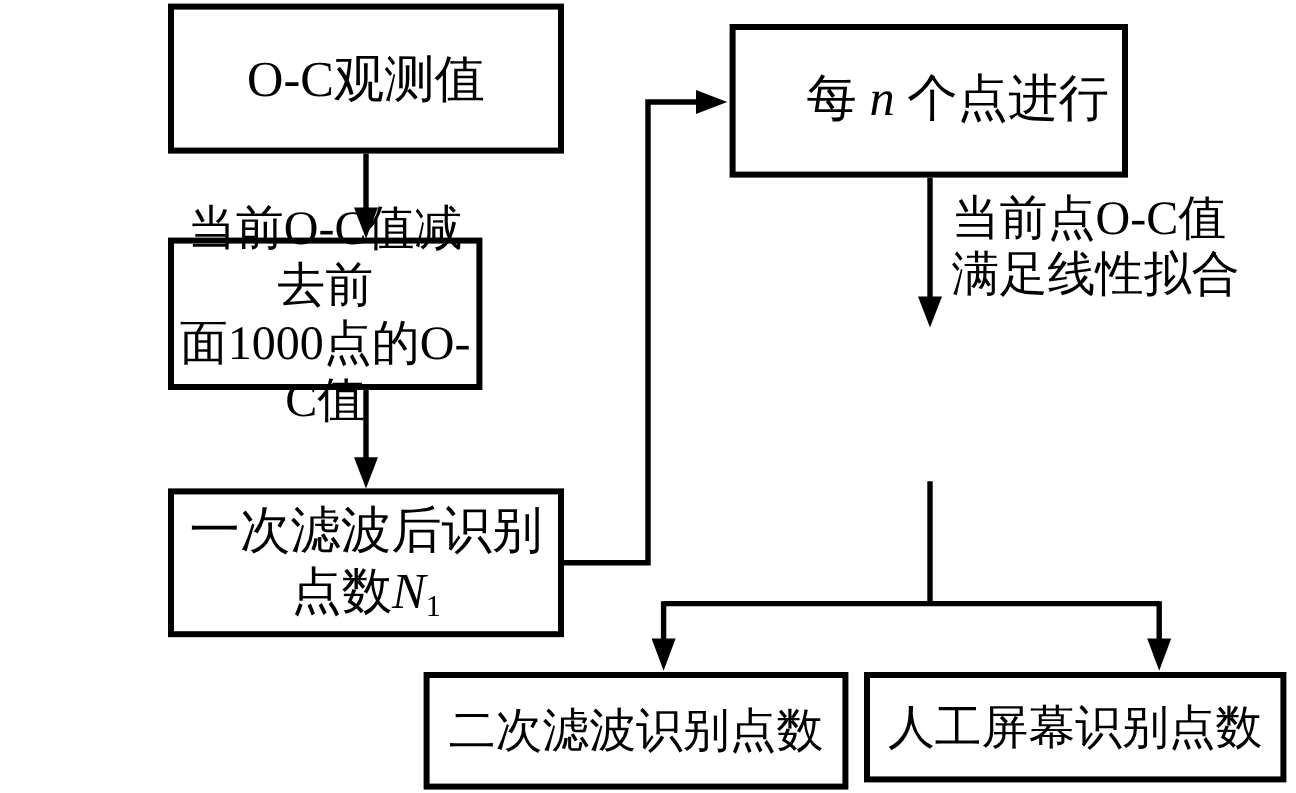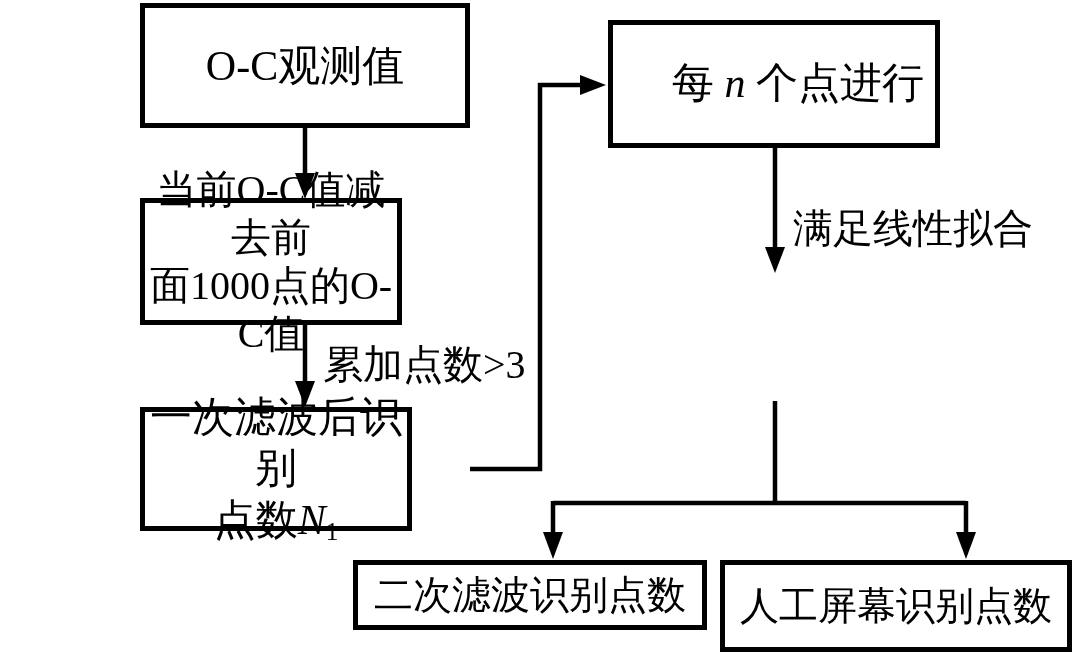--- a/index.html
+++ b/index.html
@@ -28,24 +28,24 @@
     box-sizing: border-box;
     border: 5px solid #000000;
     background: #ffffff;
     display: flex;
     align-items: center;
     justify-content: center;
     text-align: center;
   }
   .node-obs      { left:140px; top:3px;   width:330px; height:125px; font-size:42px; }
   .node-subtract { left:140px; top:198px; width:262px; height:127px; font-size:40px; line-height:1.2; }
-  .node-filter1  { left:140px; top:407px; width:272px; height:124px; font-size:42px; line-height:1.22; }
+  .node-filter1  { left:140px; top:407px; width:330px; height:124px; font-size:42px; line-height:1.22; }
   .node-linefit  { left:608px; top:20px;  width:332px; height:128px; font-size:42px; line-height:1.22;padding-left:48px; }
   .node-count2   { left:605px; top:275px; width:340px; height:128px; font-size:42px; }
-  .node-filter2  { left:353px; top:560px; width:354px; height:70px;  font-size:39px; }
+  .node-filter2  { left:353px; top:560px; width:354px; height:98px;  font-size:39px; }
   .node-manual   { left:720px; top:560px; width:352px; height:92px;  font-size:39px; }
   .edge-label {
     position: absolute;
     font-size: 40px;
     white-space: nowrap;
   }
   .label-diff    { left:2px;   top:337px; }
   .label-accum   { left:323px; top:337px; }
   .label-fit     { left:793px; top:159px; line-height:1.17; white-space:normal; width:290px; }
   .label-compare { left:790px; top:429px; }
@@ -100,16 +100,15 @@
 
 
   <div class="node node-filter2">
     <span>二次滤波识别点数</span>
   </div>
 
   <div class="node node-manual">
     <span>人工屏幕识别点数</span>
   </div>
 
-  <div class="edge-label label-accum">累加点数&gt;3</div>
-  <div class="edge-label label-fit"><br><span>满足线性拟合</span></div>
+  <div class="edge-label label-fit"><span>当前点O-C值</span><br><span>满足线性拟合</span></div>
 
 </div>
 
 </body></html>

